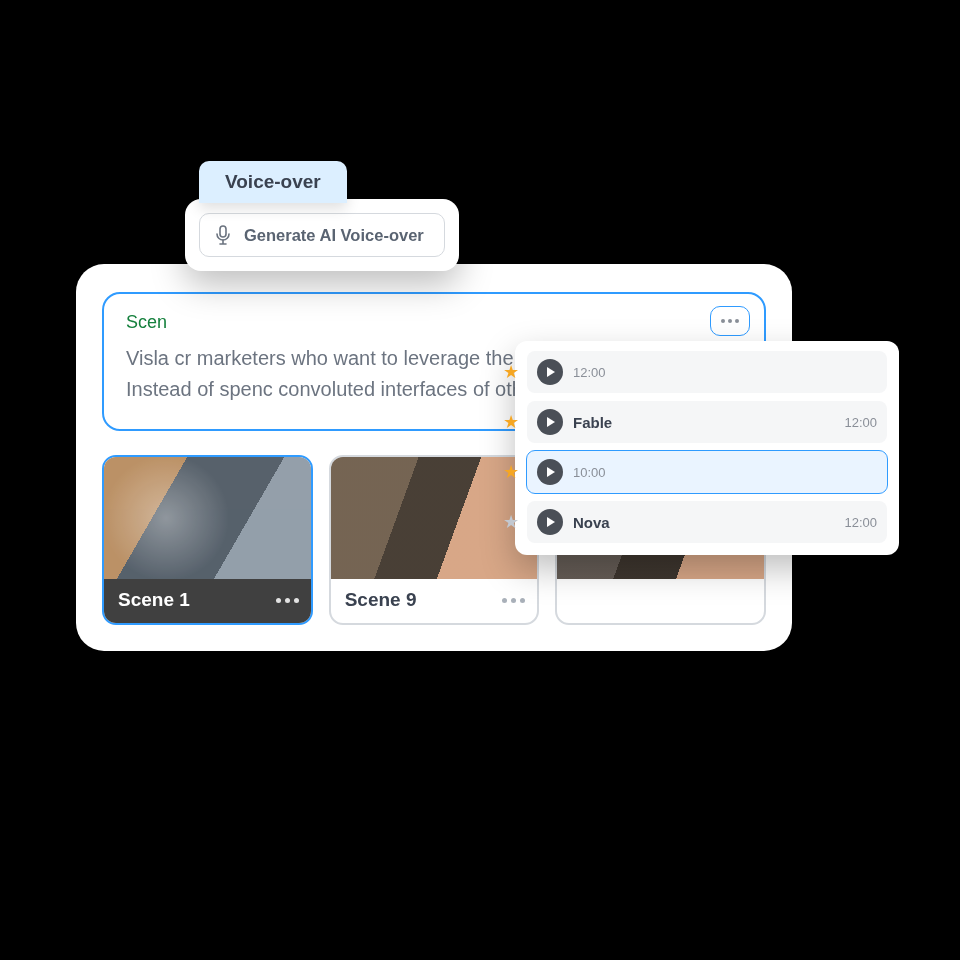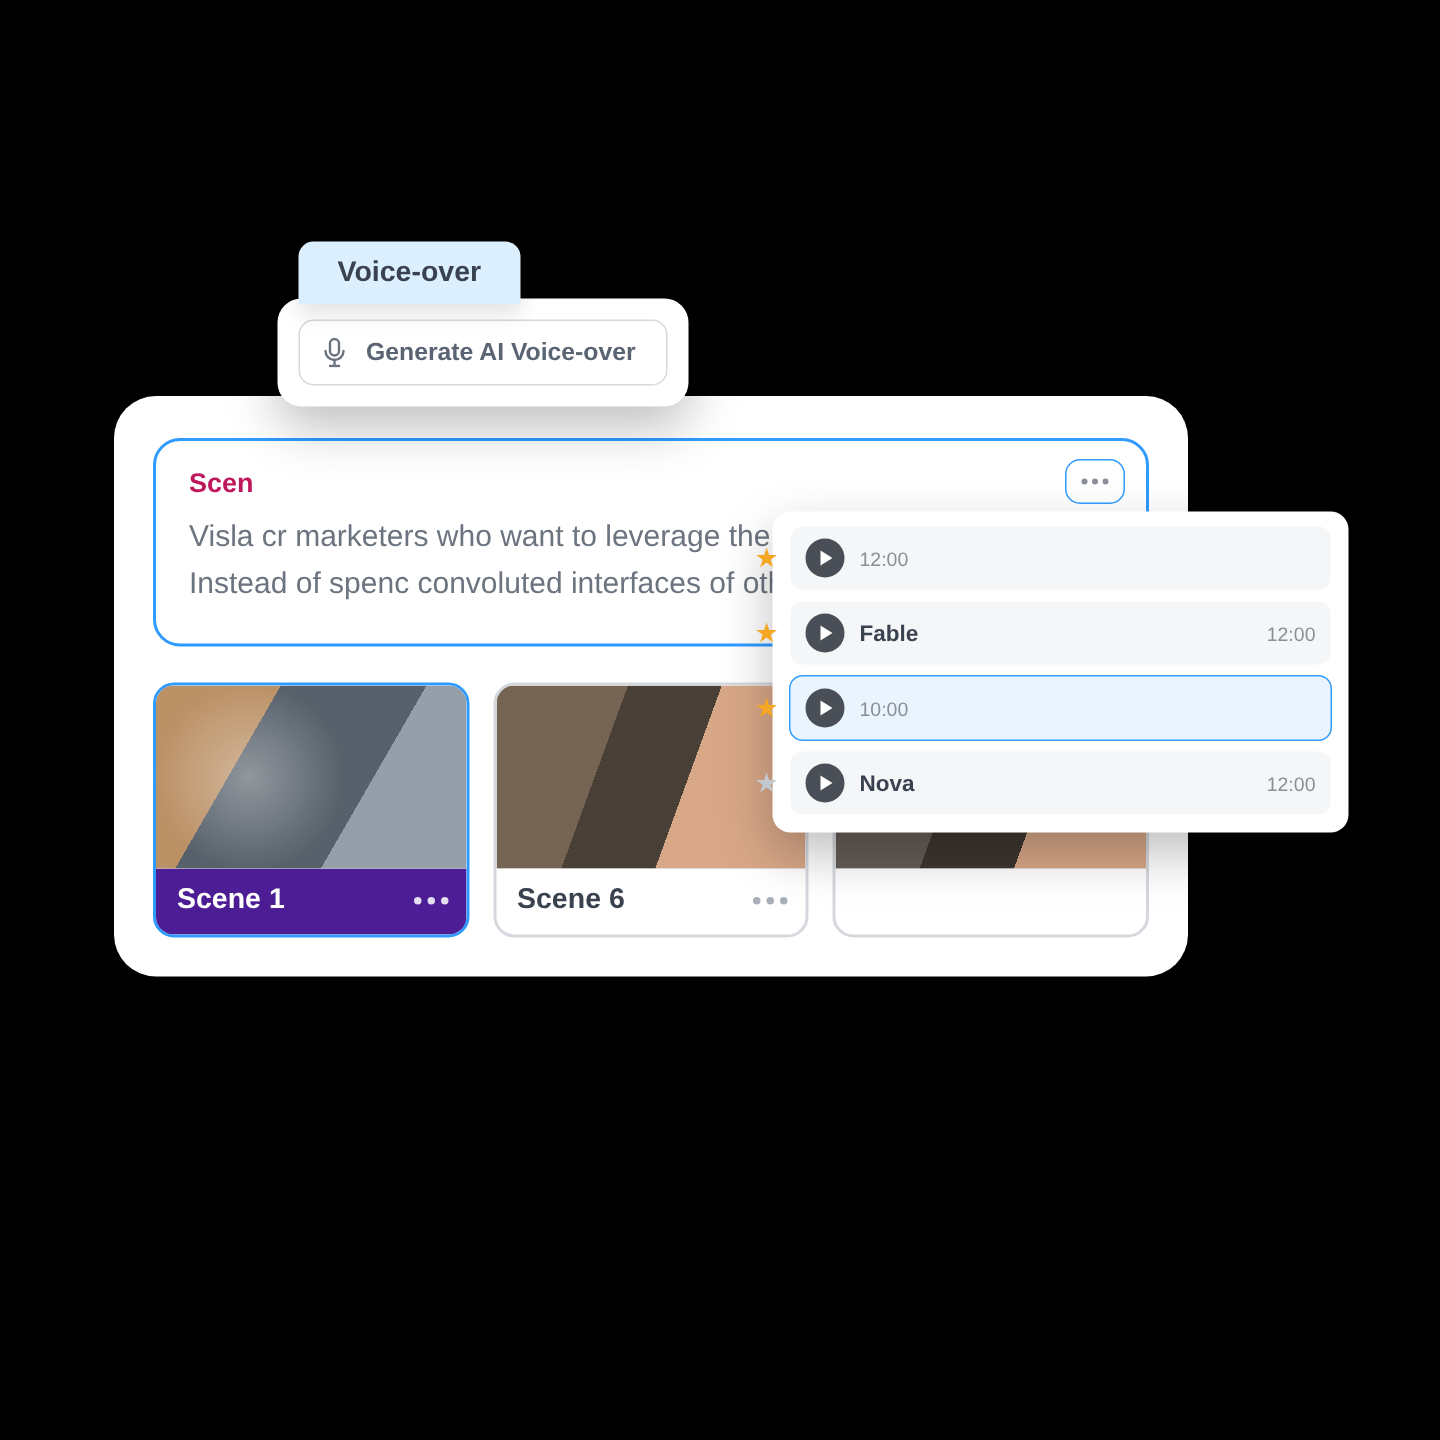--- a/index.html
+++ b/index.html
@@ -29,22 +29,22 @@
     padding: 18px 22px 24px 22px;
     position: relative;
   }
   .scene-header {
     display: flex;
     justify-content: space-between;
     align-items: center;
     margin-bottom: 10px;
   }
   .scene-title-small {
-    color: #be185d;
-    font-weight: 700;
+    color: #15803d;
+    font-weight: 400;
     font-size: 18px;
   }
   .more-pill {
     position: absolute;
     right: 14px;
     top: 12px;
     width: 40px;
     height: 30px;
     border: 1px solid #2F9BFF;
     border-radius: 10px;
@@ -105,21 +105,21 @@
   }
   .scene-footer {
     display: flex;
     align-items: center;
     justify-content: space-between;
     padding: 10px 12px 12px 14px;
     font-weight: 700;
     font-size: 19px;
   }
   .scene-card.selected .scene-footer {
-    background: #4c1d95;
+    background: #404040;
     color: #fff;
   }
   .scene-card:not(.selected) .scene-footer {
     color: #3a4250;
   }
   .dots {
     display: flex; gap: 4px;
   }
   .dots i {
     width: 5px; height: 5px; border-radius: 50%;
@@ -255,21 +255,21 @@
         <span class="dots">
             <i></i>
             <i></i>
             <i></i>
           </span>
       </div>
     </div>
     <div class="scene-card">
       <div class="scene-thumb t2"></div>
       <div class="scene-footer">
-        <span>Scene 6</span>
+        <span>Scene 9</span>
         <span class="dots">
             <i></i>
             <i></i>
             <i></i>
           </span>
       </div>
     </div>
     <div class="scene-card">
       <div class="scene-thumb t3"></div>
     </div>

